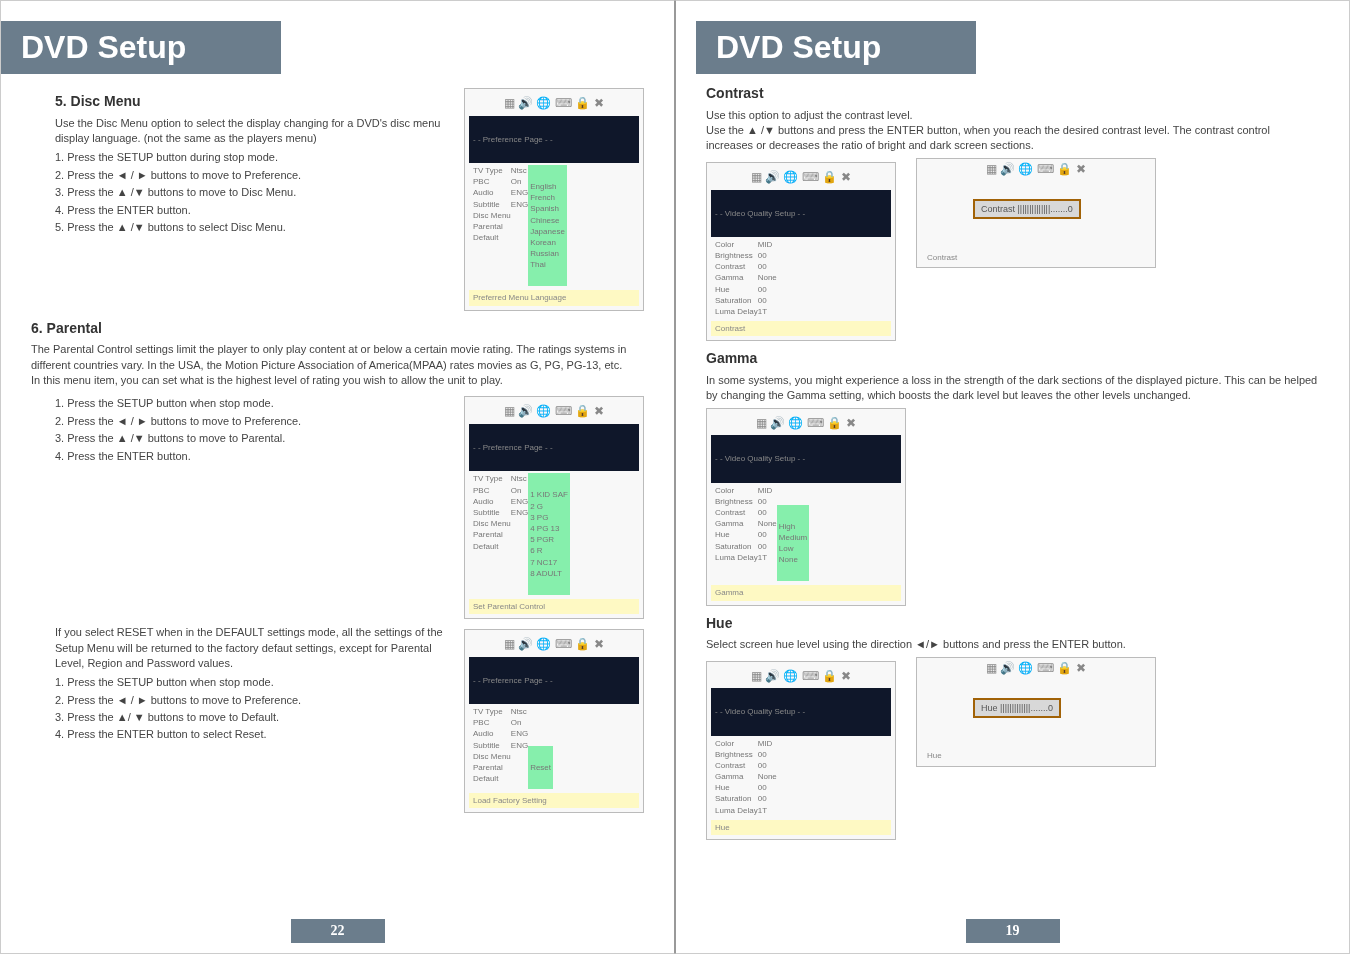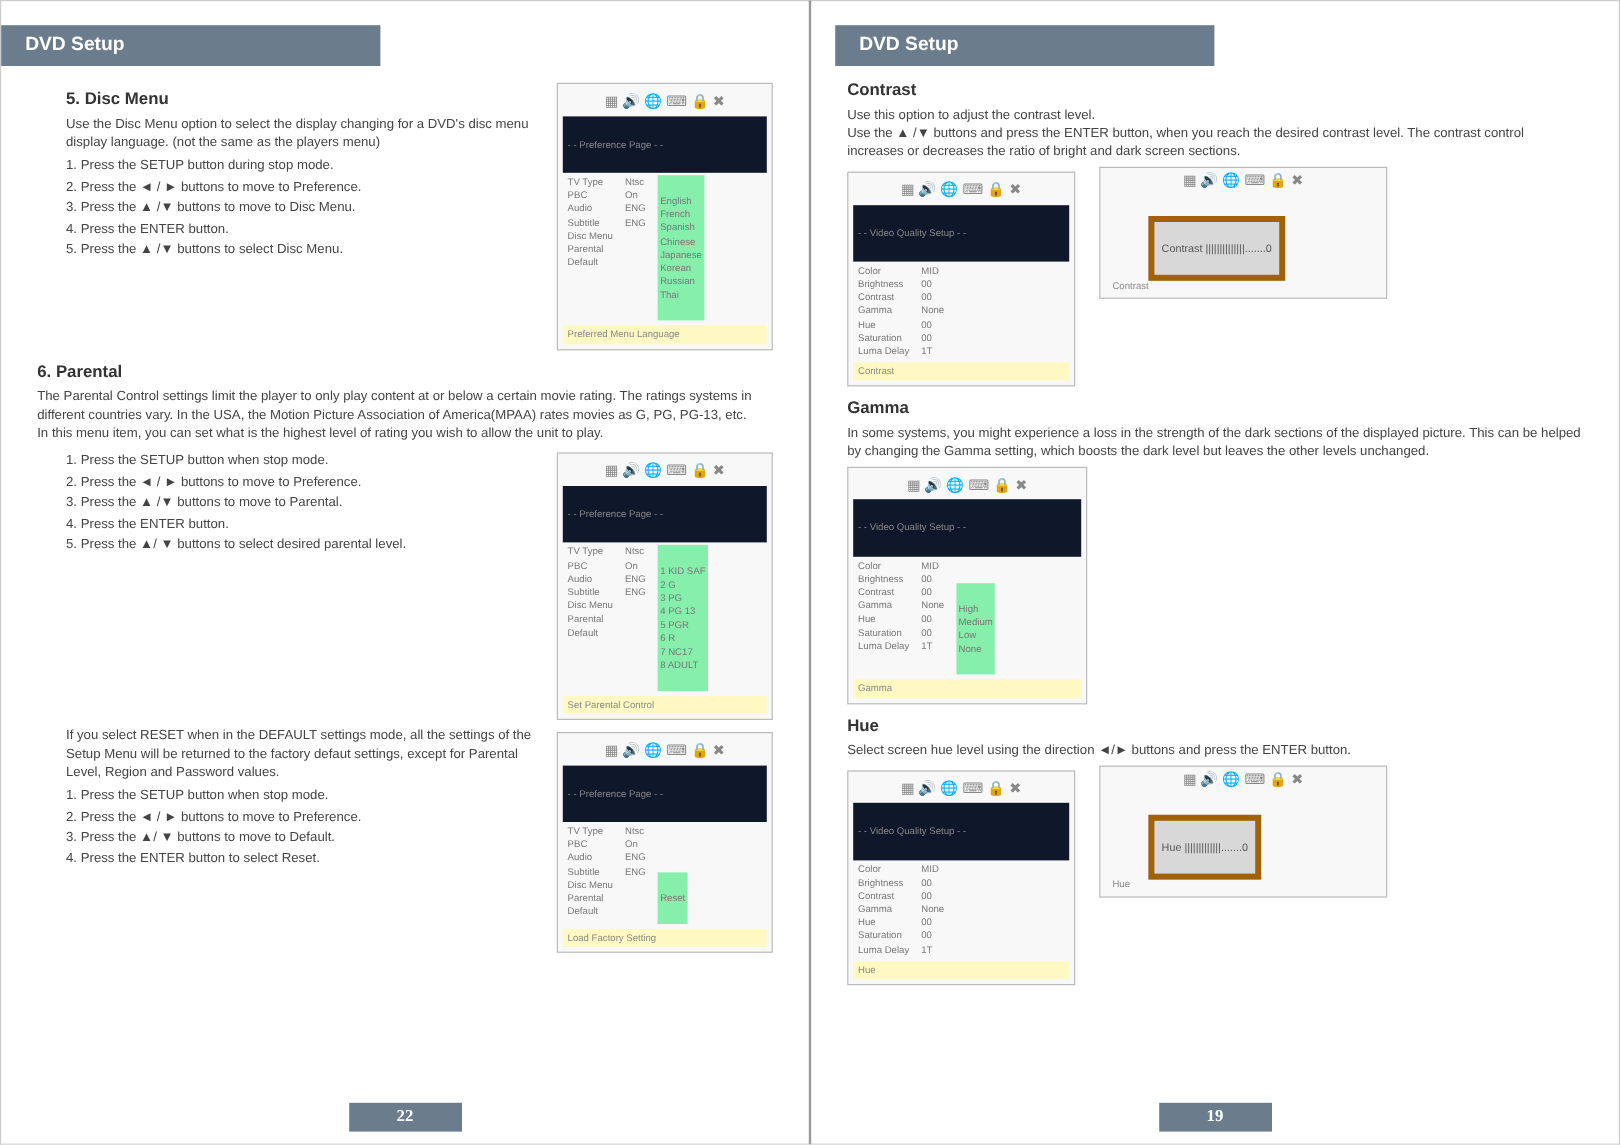--- a/index.html
+++ b/index.html
@@ -1,36 +1,36 @@
 <!DOCTYPE html>
 <html><head>
 <meta charset="utf-8">
 <style>
   * { box-sizing: border-box; margin: 0; padding: 0; }
   body { font-family: Arial, Helvetica, sans-serif; background: #f0f0f0; width: 1350px; height: 954px; display: flex; }
   .page { width: 675px; height: 954px; background: #fff; border: 1px solid #ccc; position: relative; }
   .page-left { border-right: 1px solid #999; }
   .page-right { border-left: 1px solid #999; }
-  .header-banner { background: #6b7d8c; color: #fff; font-size: 16px; font-weight: bold; padding: 8px 20px; margin: 20px 16px 10px 0; width: 316px; }
+  .header-banner { background: #6b7d8c; color: #fff; font-size: 32px; font-weight: bold; padding: 8px 20px; margin: 20px 16px 10px 0; width: 280px; }
   .page-right .header-banner { margin-left: 20px; }
   .body-text { color: #444; font-size: 11px; line-height: 1.4; padding: 0 30px; }
   .section-title { font-weight: bold; font-size: 14px; color: #333; margin-top: 8px; margin-bottom: 4px; }
   ol.steps, .steps { list-style: none; margin-top: 4px; }
   ol.steps li { margin-bottom: 2px; font-size: 11px; color: #444; }
   .osd-box { border: 1px solid #bbb; background: #f8f8f8; font-size: 8px; color: #777; width: 170px; padding: 4px; margin-top: 4px; }
   .osd-icons { display: flex; gap: 8px; padding: 2px 6px; font-size: 12px; color: #888; justify-content: center; }
   .osd-title { background: #0f172a; padding: 18px 4px; color: #888; font-size: 8px; margin: 2px 0; }
-  .osd-row { display: flex; gap: 10px; padding: 0 4px; }
+  .osd-row { display: flex; padding: 0 4px; }
   .osd-col { display: flex; flex-direction: column; }
   .osd-highlight { background: #86efac; padding: 16px 2px; }
   .osd-footer { background: #fef9c3; padding: 2px 4px; margin-top: 4px; font-size: 8px; color: #888; }
   .pagenum { position: absolute; bottom: 10px; left: 50%; transform: translateX(-50%); background: #6b7d8c; color: #fff; font-weight: bold; padding: 4px 40px; font-size: 14px; font-family: Liberation Serif, serif; }
   .side-pair { display: flex; gap: 20px; padding: 0 30px; margin-top: 4px; }
   .slider-box { border: 1px solid #bbb; background: #f8f8f8; width: 240px; height: 110px; position: relative; font-size: 8px; color: #888; }
-  .slider-inner { position: absolute; top: 40px; left: 40px; background: #d8d8d8; padding: 16px 6px; font-size: 9px; color: #555; border: 5px solid #a16207; }
+  .slider-inner { position: absolute; top: 40px; left: 56px; background: #d8d8d8; padding: 2px 6px; font-size: 9px; color: #555; border: 2px solid #a16207; }
   .slider-footer { position: absolute; bottom: 4px; left: 10px; font-size: 8px; color: #888; }
   .two-col { display: flex; gap: 10px; margin-left: 24px; }
 </style>
 </head>
 <body>
 
 <div class="page page-left">
   <div class="header-banner">DVD Setup</div>
 
   <div class="body-text">
@@ -85,21 +85,20 @@
     <div>The Parental Control settings limit the player to only play content at or below a certain movie rating. The ratings systems in different countries vary. In the USA, the Motion Picture Association of America(MPAA) rates movies as G, PG, PG-13, etc.</div>
     <div>In this menu item, you can set what is the highest level of rating you wish to allow the unit to play.</div>
 
     <div class="two-col" style="margin-top:4px">
       <div style="flex:1">
         <ol class="steps">
           <li>1. Press the SETUP button when stop mode.</li>
           <li>2. Press the ◄ / ► buttons to move to Preference.</li>
           <li>3. Press the ▲ /▼  buttons to move to Parental.</li>
           <li>4. Press the ENTER button.</li>
-          <li>5. Press the  ▲/ ▼  buttons to select desired parental level.</li>
         </ol>
       </div>
       <div class="osd-box" style="width:180px">
         <div class="osd-icons">▦ 🔊 🌐 ⌨ 🔒 ✖</div>
         <div class="osd-title">- - Preference Page - -</div>
         <div class="osd-row">
           <div class="osd-col">
             <span>TV Type</span>
             <span>PBC</span>
             <span>Audio</span>

